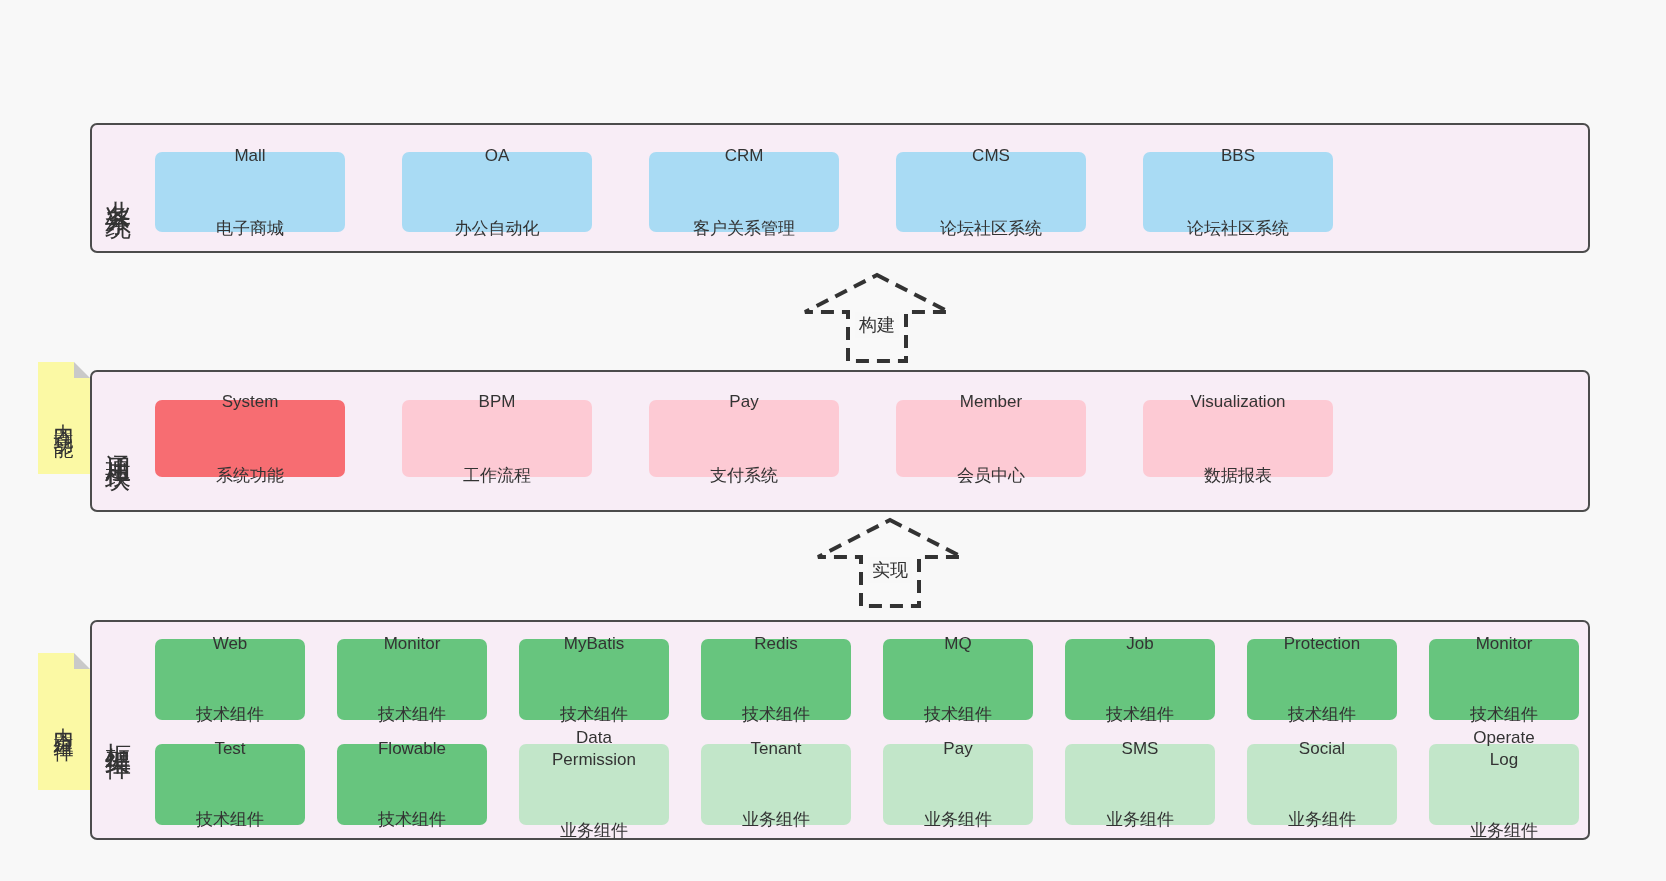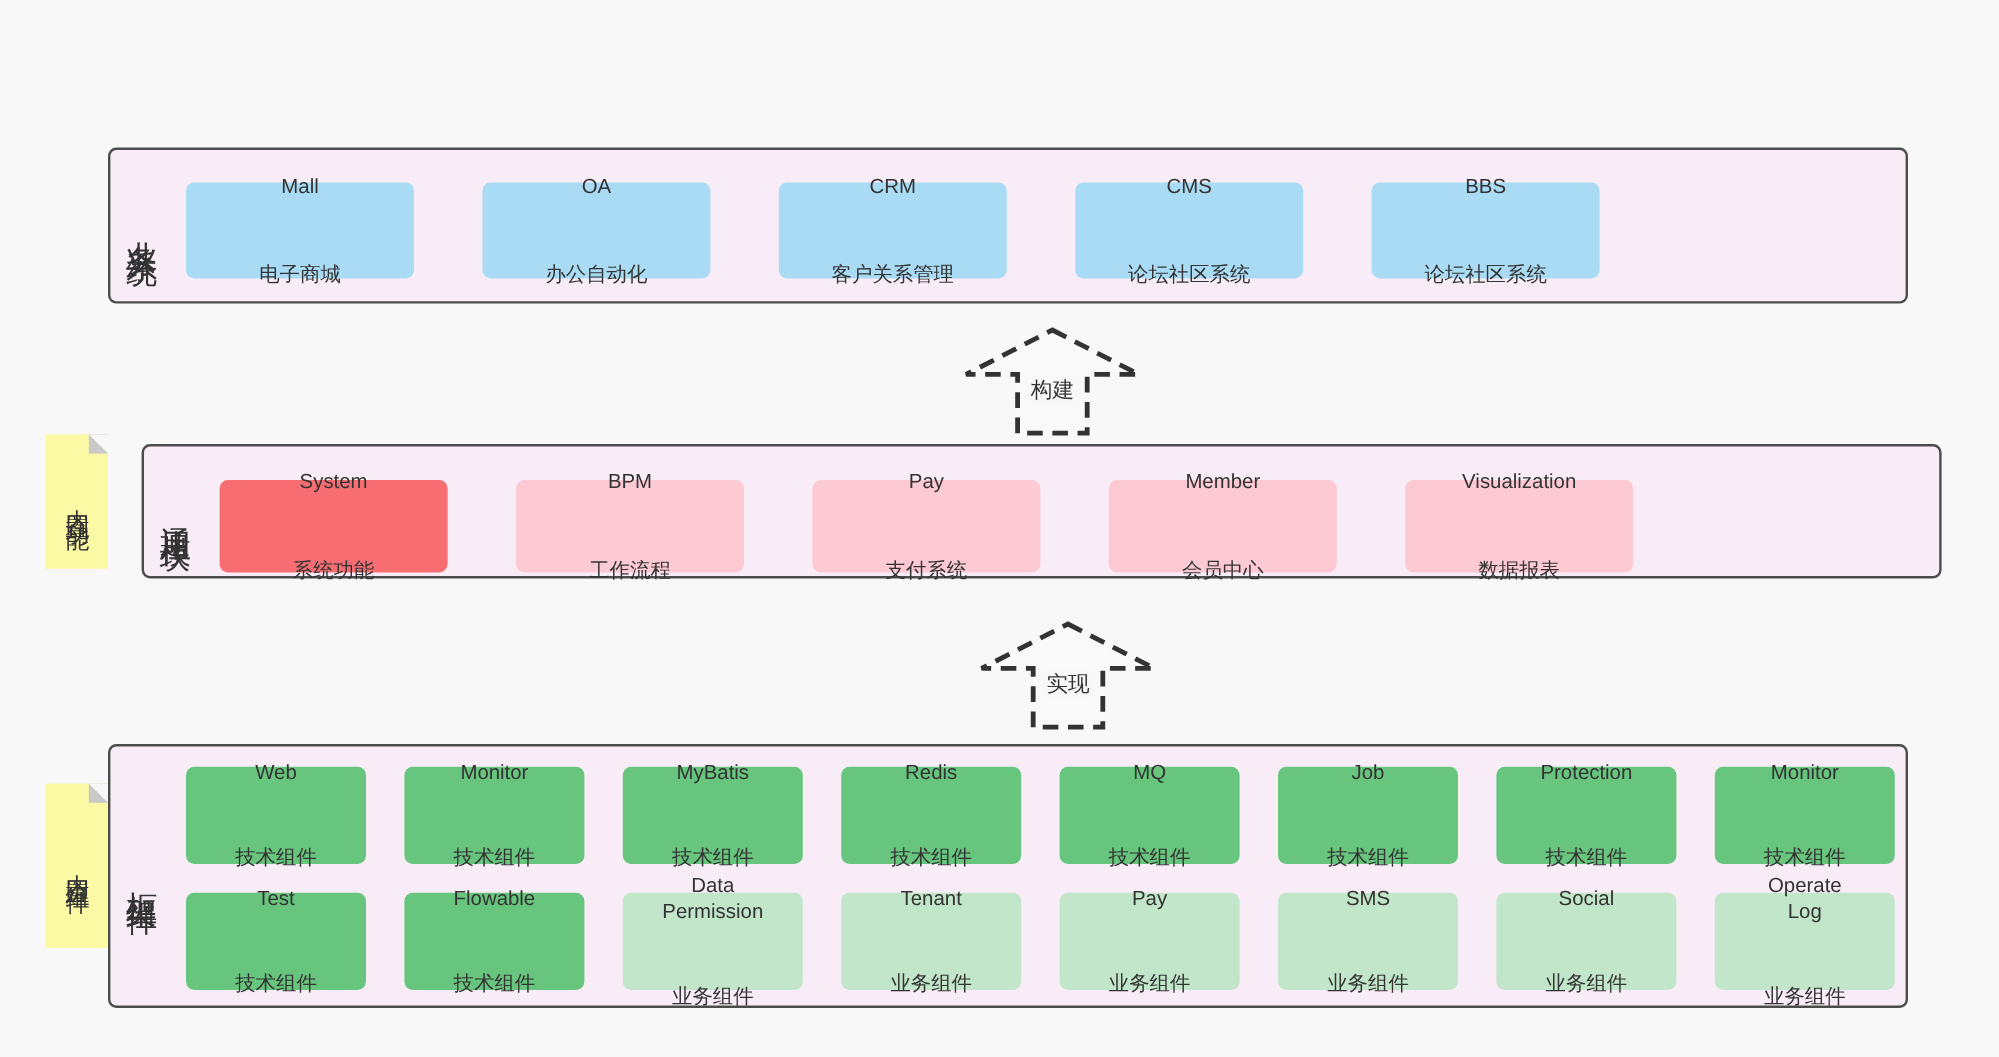--- a/index.html
+++ b/index.html
@@ -11,21 +11,21 @@
     color:#333;
     overflow:hidden;
   }
   .layer {
     position:absolute; left:90px; width:1500px;
     background:#f8edf6;
     border:2px solid #4c4c4c;
     border-radius:7px;
   }
   .layer-business   { top:123px; height:130px; }
-  .layer-modules    { top:370px; height:112px;margin-left:28px; }
+  .layer-modules    { top:370px; height:142px; }
   .layer-components { top:620px; height:220px; }
 
   .vlabel {
     position:absolute; left:12px; top:50%;
     transform:translateY(-50%);
     writing-mode:vertical-lr; text-orientation:upright;
     font-size:26px; letter-spacing:4px; line-height:1.1; color:#333;
   }
 
   .row { position:absolute; left:63px; display:flex; gap:57px; }

